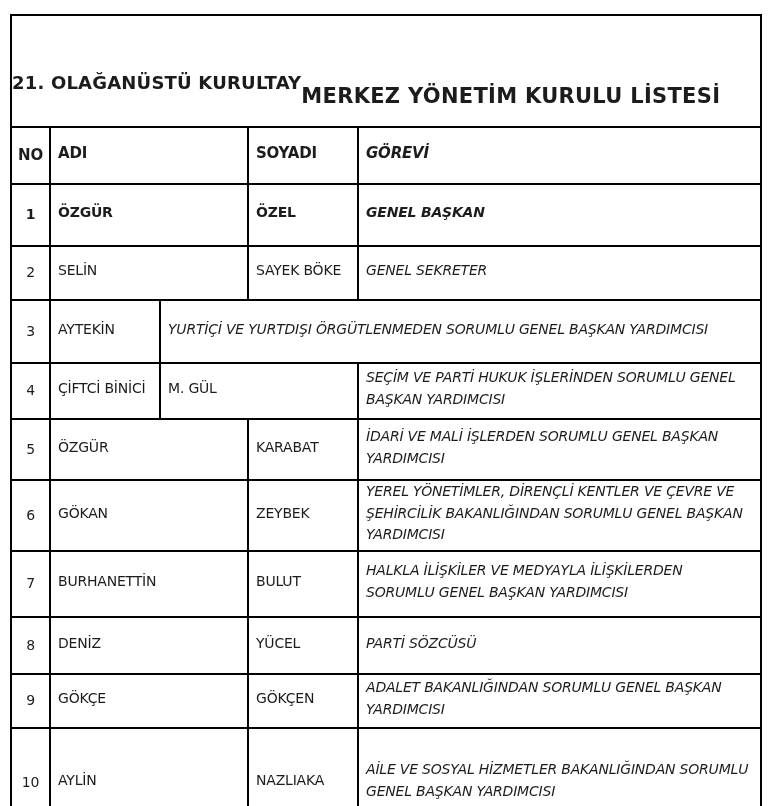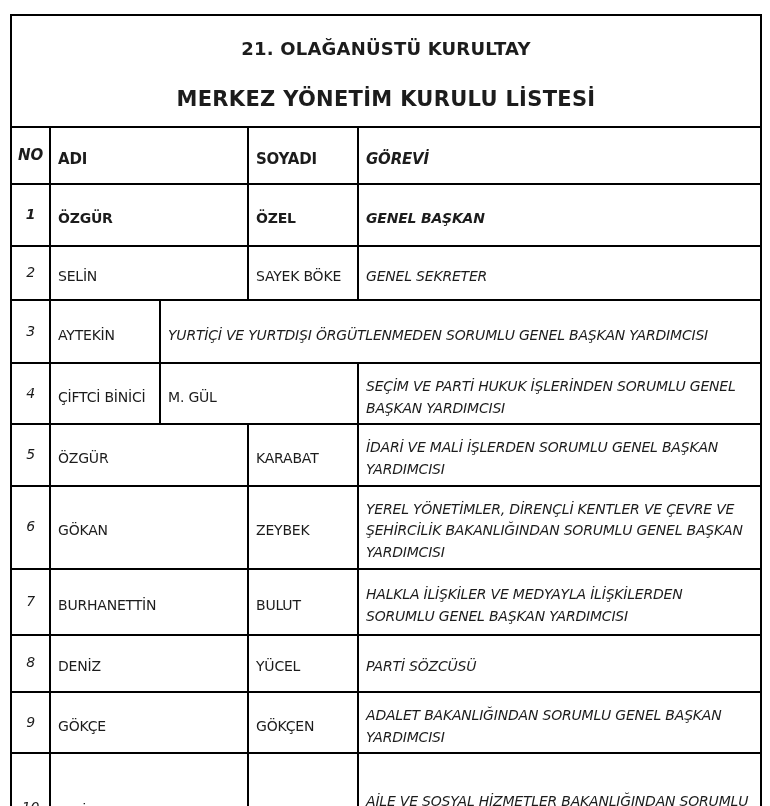--- a/index.html
+++ b/index.html
@@ -13,34 +13,34 @@
   .page { position: relative; margin: 14px 0 0 10px; width: 752px; }
   .doc {
     border: 2px solid #000;
     border-bottom: none;
     height: 900px; 
     display: flex; flex-direction: column;
   }
   .title-box {
     height: 112px;
     border-bottom: 2px solid #000;
-    display: flex; flex-direction: column; align-items: center;
+    display: flex; flex-direction: row; align-items: center;
     padding-top: 22px;
   }
   .title1 { font-size: 18px; font-weight: 700; letter-spacing: 0.2px; }
   .title2 { font-size: 21px; font-weight: 700; margin-top: 28px; letter-spacing: 0.3px; }
 
   .trow { display: flex; border-bottom: 2px solid #000; align-items: stretch; }
   .cell {
     display: flex; align-items: center;
     font-size: 14px; line-height: 1.55;
     letter-spacing: -0.2px;
-    padding: 12px 8px 4px 7px;
+    padding: 0 8px 4px 7px;
   }
-  .c-no     { width: 39px;  border-right: 2px solid #000; justify-content: center; padding: 0; font-style: italic; }
+  .c-no     { width: 39px;  border-right: 2px solid #000; justify-content: center; padding: 0; }
   .c-adi    { width: 198px; border-right: 2px solid #000; }
   .c-soyadi { width: 110px; border-right: 2px solid #000; }
   .c-gorevi { flex: 1; font-style: italic; }
 
   .thead { height: 57px; }
   .thead .cell { font-weight: 700; font-size: 15px; }
 
   .trow.em .cell { font-weight: 700; }
 
   

